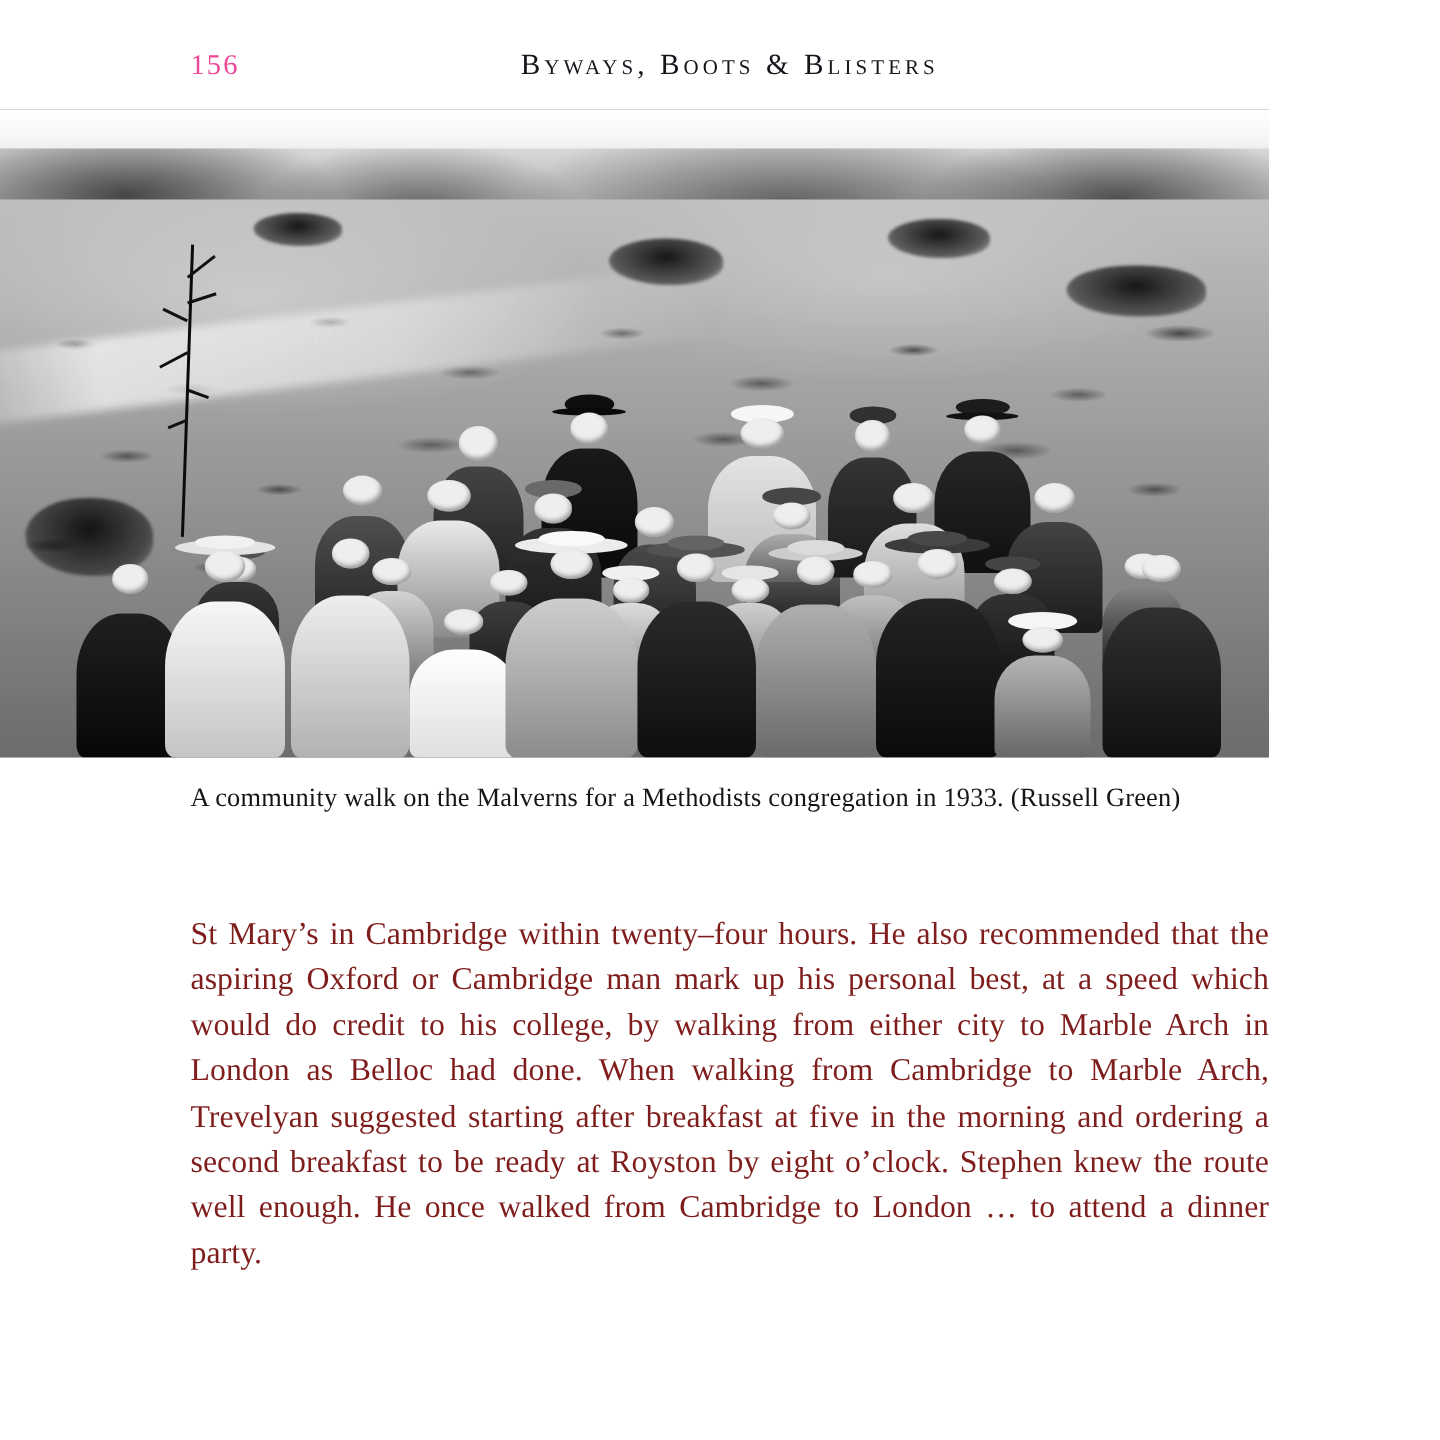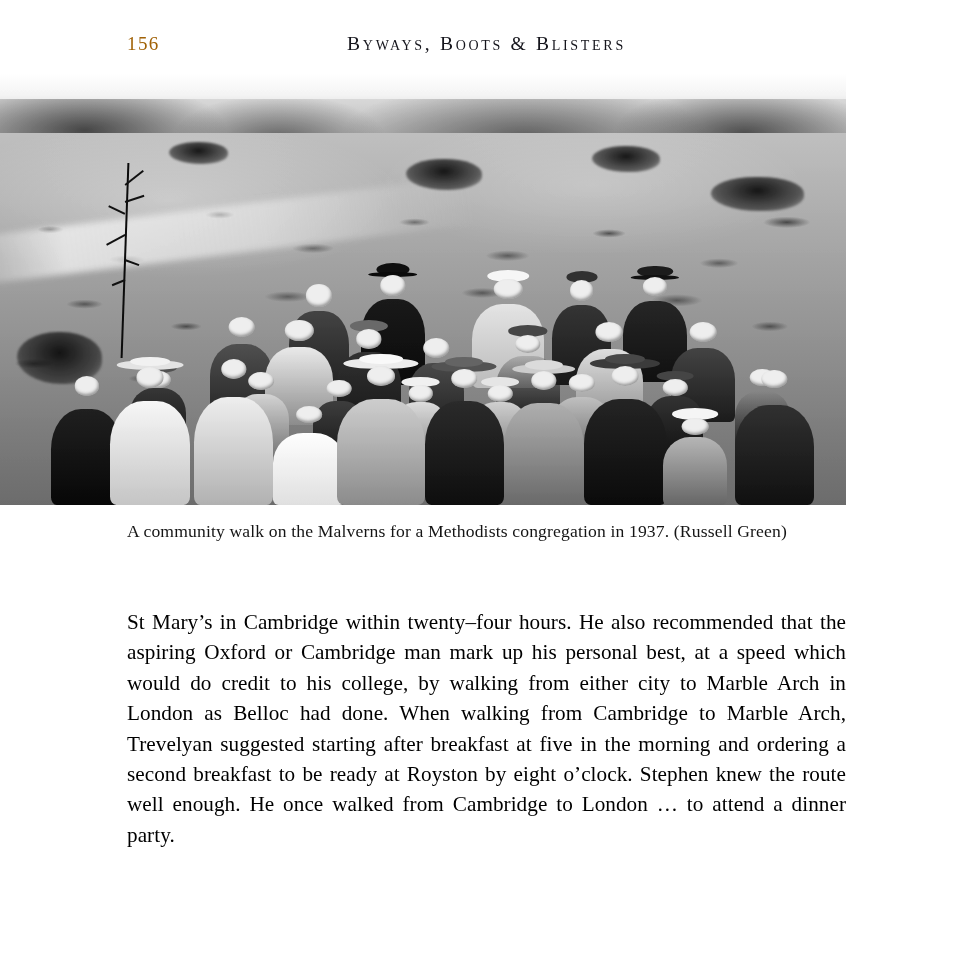--- a/index.html
+++ b/index.html
@@ -23,21 +23,21 @@
     top: 33px;
     width: 719px;
     height: 28px;
   }
   .folio {
     position: absolute;
     left: 0;
     top: 0;
     font-size: 19px;
     letter-spacing: 1.4px;
-    color: #a16207;
+    color: #ec4899;
     font-family: "Liberation Serif", "DejaVu Serif", serif;
   }
   .head-title {
     position: absolute;
     left: 0;
     top: 0;
     width: 719px;
     text-align: center;
     font-size: 19.5px;
     letter-spacing: 2.7px;
@@ -217,21 +217,21 @@
   }
 
   
   .body-text {
     position: absolute;
     left: 127px;
     top: 607px;
     width: 719px;
     font-size: 21.2px;
     line-height: 30.4px;
-    color: #000000;
+    color: #7f1d1d;
     text-align: justify;
     letter-spacing: .05px;
   }
   .body-text p { margin: 0; }
   .body-text p.indent { text-indent: 28px; }
   .body-text p:last-child { text-align: justify; }
 </style>
 </head>
 <body>
 
@@ -410,17 +410,17 @@
         <div class="body" style="background:linear-gradient(180deg,#b4b0a5,#6c6961);"></div>
       </div>
       <div class="person" style="left:86%;bottom:0;width:10%;height:50%;">
         <div class="head" style="width:32%;height:13%;top:5%;"></div>
         <div class="body" style="background:linear-gradient(180deg,#393935,#1c1c1a);"></div>
       </div>
     </div>
   </div>
 </figure>
 
-<div class="caption">A community walk on the Malverns for a Methodists congregation in 1937. (Russell Green)</div>
+<div class="caption">A community walk on the Malverns for a Methodists congregation in 1933. (Russell Green)</div>
 
 <div class="body-text">
   <p>St Mary’s in Cambridge within twenty–four hours. He also recommended that the aspiring Oxford or Cambridge man mark up his personal best, at a speed which would do credit to his college, by walking from either city to Marble Arch in London as Belloc had done. When walking from Cambridge to Marble Arch, Trevelyan suggested starting after breakfast at five in the morning and ordering a second breakfast to be ready at Royston by eight o’clock. Stephen knew the route well enough. He once walked from Cambridge to London … to attend a dinner party.</p>
 </div>
 
 </body></html>

